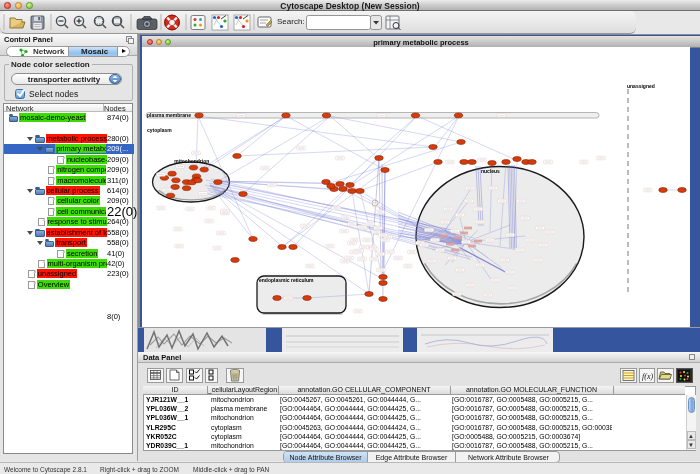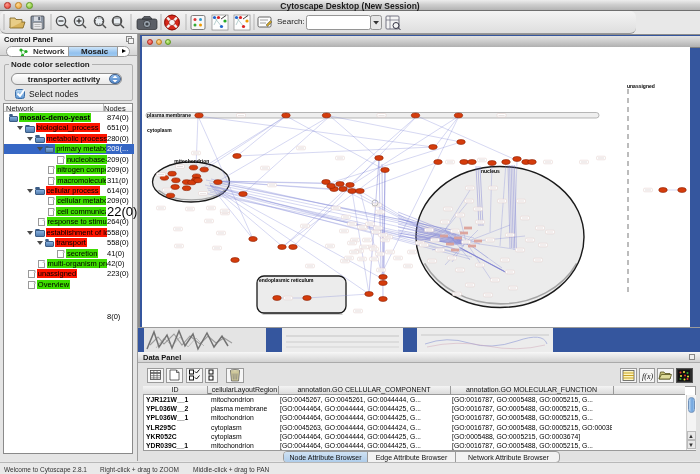--- a/index.html
+++ b/index.html
@@ -105,20 +105,21 @@
 <div class="abs" style="left:277px;top:6px;font-size:8px;color:#222;">Search:</div>
 </div>
 
 <div class="abs" style="left:136px;top:34px;width:564px;height:318px;background:#8c8c8c;"></div>
 
 <div class="abs" style="left:140px;top:35px;width:560px;height:292px;background:#fff;border-left:2px solid #35569e;border-top:1.5px solid #35569e;">
  <div class="abs" style="left:0;top:0;width:558px;height:12px;background:linear-gradient(#e3e3e3,#cbcbcb 50%,#b0b0b0);border-bottom:1px solid #808080;">
   <div class="abs" style="left:5px;top:2.6px;width:6.2px;height:6.2px;border-radius:50%;background:radial-gradient(circle at 35% 30%,#ff9a8f,#e33d31);border:0.5px solid #b52e22;"></div>
   <div class="abs" style="left:14px;top:2.6px;width:6.2px;height:6.2px;border-radius:50%;background:radial-gradient(circle at 35% 30%,#ffd98f,#e8a03a);border:0.5px solid #c2811f;"></div>
   <div class="abs" style="left:23px;top:2.6px;width:6.2px;height:6.2px;border-radius:50%;background:radial-gradient(circle at 35% 30%,#d4f69a,#77b92e);border:0.5px solid #5f9a1e;"></div>
+  <div class="abs" style="left:0;top:1.6px;width:558px;text-align:center;font-size:7.5px;font-weight:bold;color:#111;">primary metabolic process</div>
  </div>
 </div>
 <svg class="abs" style="left:142px;top:47px;" width="548" height="280" viewBox="142 47 548 280">
 <rect x="142" y="47" width="548" height="280" fill="#ffffff"></rect>
 <rect x="146" y="112.5" width="453" height="5.5" rx="2.7" fill="#efefef" stroke="#9a9a9a" stroke-width="0.7"></rect>
 <ellipse cx="191" cy="182" rx="38.5" ry="20" fill="#ececec" stroke="#1a1a1a" stroke-width="1.3"></ellipse>
 <ellipse cx="500" cy="237" rx="84" ry="70.5" fill="#ececec" stroke="#1a1a1a" stroke-width="1.4"></ellipse>
 <rect x="257" y="276" width="89" height="37" rx="7" fill="#ececec" stroke="#1a1a1a" stroke-width="1.3"></rect>
 <line x1="628" y1="89" x2="628" y2="295" stroke="#a0a0a0" stroke-width="1.4" stroke-dasharray="5,4"></line>
 <path d="M424 262 A 84 70.5 0 0 0 576 262" fill="none" stroke="#000" stroke-opacity="0.3" stroke-width="1.6" transform="translate(0.6,1.4)"></path>
@@ -582,29 +583,22 @@
  <div class="abs" style="left:3px;top:68.5px;width:130px;height:351px;background:#fff;border:1px solid #8a8a8a;">
    <div class="abs" style="left:0;top:0;width:128px;height:8.2px;background:linear-gradient(#ffffff,#ebebeb);border-bottom:1px solid #bcbcbc;">
      <div class="abs" style="left:2px;top:0.2px;font-size:7.5px;color:#222;">Network</div>
      <div class="abs" style="left:100px;top:0.2px;font-size:7.5px;color:#222;">Nodes</div>
      <div class="abs" style="left:98.5px;top:0;width:1px;height:8.2px;background:#bcbcbc;"></div>
    </div>
    <div class="abs" style="left:0;top:-102.5px;width:128px;height:351px;">
    <div style="position:absolute;left:0;top:111.5px;width:130px;height:10.43px;">
           <div style="position:absolute;left:4.5px;top:3.2px;width:9.5px;height:6.5px;background:linear-gradient(#85aede,#537dae);border:0.5px solid #3c5d86;border-radius:1px;"></div>
           <div style="position:absolute;left:4.5px;top:1.8px;width:4.5px;height:2px;background:#6f98c8;border:0.5px solid #3c5d86;border-radius:1px 1px 0 0;"></div>
-          <div style="position:absolute;left:15.0px;top:0.6px;height:9px;line-height:9.4px;background:#3ddc00;color:#000;font-size:7.5px;padding:0 1px;white-space:nowrap;max-width:88px;overflow:hidden;font-weight:bold;">mosaic-demo-yeast</div>
+          <div style="position:absolute;left:15.0px;top:0.6px;height:9px;line-height:9.4px;background:#3ddc00;color:#000;font-size:7.5px;padding:0 1px;white-space:nowrap;max-width:88px;overflow:hidden;">mosaic-demo-yeast</div>
           <div style="position:absolute;left:103px;top:0.6px;font-size:7.5px;line-height:9.4px;color:#000;white-space:nowrap;">874(0)</div>
-        </div>
-        <div style="position:absolute;left:0;top:121.9px;width:130px;height:10.43px;">
-          <div style="position:absolute;left:13.3px;top:3.6px;width:0;height:0;border-left:3.5px solid transparent;border-right:3.5px solid transparent;border-top:4.5px solid #4a4a4a;"></div>
-          <div style="position:absolute;left:21.3px;top:3.2px;width:9.5px;height:6.5px;background:linear-gradient(#85aede,#537dae);border:0.5px solid #3c5d86;border-radius:1px;"></div>
-          <div style="position:absolute;left:21.3px;top:1.8px;width:4.5px;height:2px;background:#6f98c8;border:0.5px solid #3c5d86;border-radius:1px 1px 0 0;"></div>
-          <div style="position:absolute;left:31.8px;top:0.6px;height:9px;line-height:9.4px;background:#ff1400;color:#000;font-size:7.5px;padding:0 1px;white-space:nowrap;max-width:71px;overflow:hidden;">biological_process</div>
-          <div style="position:absolute;left:103px;top:0.6px;font-size:7.5px;line-height:9.4px;color:#000;white-space:nowrap;">651(0)</div>
         </div>
         <div style="position:absolute;left:0;top:132.4px;width:130px;height:10.43px;">
           <div style="position:absolute;left:23.0px;top:3.6px;width:0;height:0;border-left:3.5px solid transparent;border-right:3.5px solid transparent;border-top:4.5px solid #4a4a4a;"></div>
           <div style="position:absolute;left:31.0px;top:3.2px;width:9.5px;height:6.5px;background:linear-gradient(#85aede,#537dae);border:0.5px solid #3c5d86;border-radius:1px;"></div>
           <div style="position:absolute;left:31.0px;top:1.8px;width:4.5px;height:2px;background:#6f98c8;border:0.5px solid #3c5d86;border-radius:1px 1px 0 0;"></div>
           <div style="position:absolute;left:41.5px;top:0.6px;height:9px;line-height:9.4px;background:#ff1400;color:#000;font-size:7.5px;padding:0 1px;white-space:nowrap;max-width:61px;overflow:hidden;">metabolic process</div>
           <div style="position:absolute;left:103px;top:0.6px;font-size:7.5px;line-height:9.4px;color:#000;white-space:nowrap;">280(0)</div>
         </div>
         <div style="position:absolute;left:0;top:142.8px;width:130px;height:10.43px;background:#3566c4;">
           <div style="position:absolute;left:32.7px;top:3.6px;width:0;height:0;border-left:3.5px solid transparent;border-right:3.5px solid transparent;border-top:4.5px solid #4a4a4a;"></div>
@@ -634,21 +628,21 @@
         <div style="position:absolute;left:0;top:184.5px;width:130px;height:10.43px;">
           <div style="position:absolute;left:23.0px;top:3.6px;width:0;height:0;border-left:3.5px solid transparent;border-right:3.5px solid transparent;border-top:4.5px solid #4a4a4a;"></div>
           <div style="position:absolute;left:31.0px;top:3.2px;width:9.5px;height:6.5px;background:linear-gradient(#85aede,#537dae);border:0.5px solid #3c5d86;border-radius:1px;"></div>
           <div style="position:absolute;left:31.0px;top:1.8px;width:4.5px;height:2px;background:#6f98c8;border:0.5px solid #3c5d86;border-radius:1px 1px 0 0;"></div>
           <div style="position:absolute;left:41.5px;top:0.6px;height:9px;line-height:9.4px;background:#ff1400;color:#000;font-size:7.5px;padding:0 1px;white-space:nowrap;max-width:61px;overflow:hidden;">cellular process</div>
           <div style="position:absolute;left:103px;top:0.6px;font-size:7.5px;line-height:9.4px;color:#000;white-space:nowrap;">614(0)</div>
         </div>
         <div style="position:absolute;left:0;top:194.9px;width:130px;height:10.43px;">
           <div style="position:absolute;left:43.7px;top:1.6px;width:6.5px;height:8px;background:#fff;border:0.6px solid #9a9a9a;"></div>
           <div style="position:absolute;left:47.9px;top:1.6px;width:0;height:0;border-left:3px solid transparent;border-bottom:3px solid #ccc;"></div>
-          <div style="position:absolute;left:52.2px;top:0.6px;height:9px;line-height:9.4px;background:#3ddc00;color:#000;font-size:7.5px;padding:0 1px;white-space:nowrap;max-width:50px;overflow:hidden;">cellular metabo</div>
+          <div style="position:absolute;left:52.2px;top:0.6px;height:9px;line-height:9.4px;background:#3ddc00;color:#000;font-size:7.5px;padding:0 1px;white-space:nowrap;max-width:50px;overflow:hidden;">cellular color</div>
           <div style="position:absolute;left:103px;top:0.6px;font-size:7.5px;line-height:9.4px;color:#000;white-space:nowrap;">209(0)</div>
         </div>
         <div style="position:absolute;left:0;top:205.4px;width:130px;height:10.43px;">
           <div style="position:absolute;left:43.7px;top:1.6px;width:6.5px;height:8px;background:#fff;border:0.6px solid #9a9a9a;"></div>
           <div style="position:absolute;left:47.9px;top:1.6px;width:0;height:0;border-left:3px solid transparent;border-bottom:3px solid #ccc;"></div>
           <div style="position:absolute;left:52.2px;top:0.6px;height:9px;line-height:9.4px;background:#3ddc00;color:#000;font-size:7.5px;padding:0 1px;white-space:nowrap;max-width:50px;overflow:hidden;">cell communicat</div>
           <div style="position:absolute;left:103px;top:0.6px;font-size:13px;line-height:9.4px;color:#000;white-space:nowrap;">22(0)</div>
         </div>
         <div style="position:absolute;left:0;top:215.8px;width:130px;height:10.43px;">
           <div style="position:absolute;left:34.0px;top:1.6px;width:6.5px;height:8px;background:#fff;border:0.6px solid #9a9a9a;"></div>

